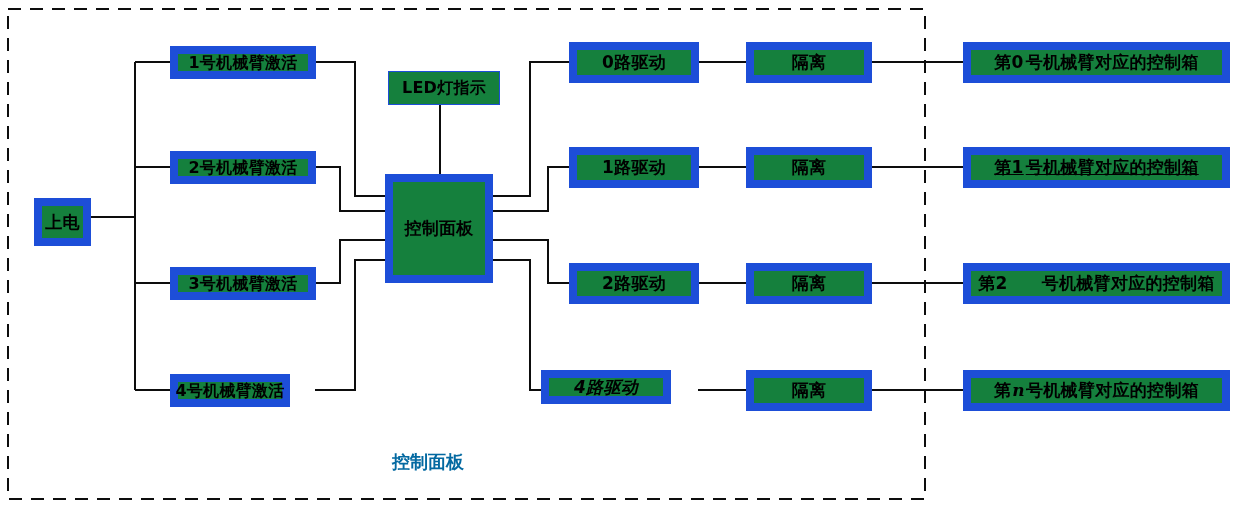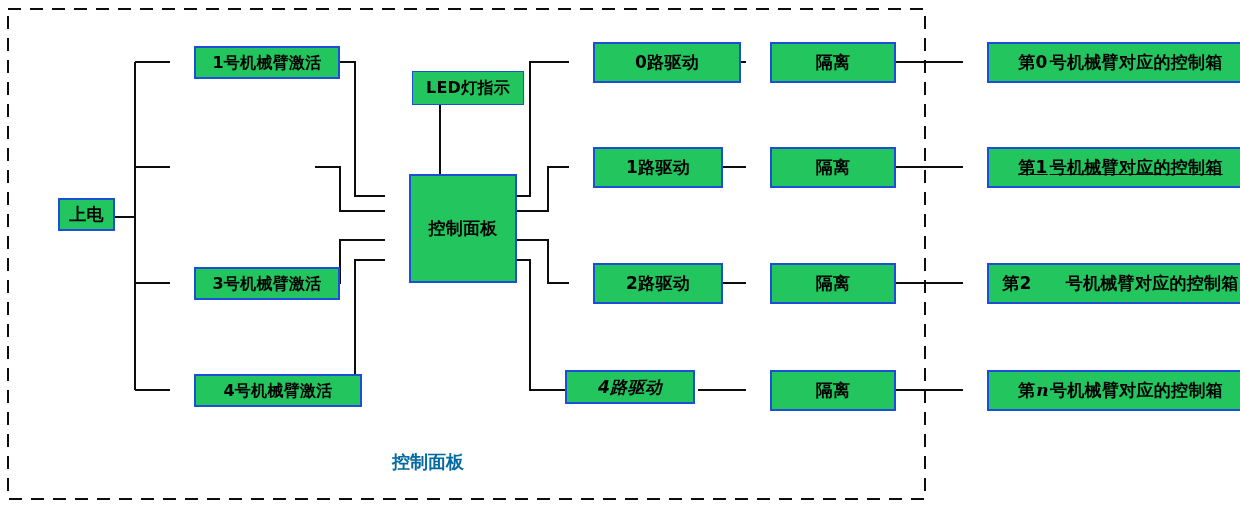--- a/index.html
+++ b/index.html
@@ -34,33 +34,32 @@
   .panel-boundary {
     stroke: #0d0d0d;
     stroke-width: 2.2;
     fill: none;
     stroke-dasharray: 13 9;
     shape-rendering: crispEdges;
   }
   .node-box {
     position: absolute;
     box-sizing: border-box;
-    border: 2px solid #1d4ed8;
-    background: #22c55e;
+    border: 8px solid #1d4ed8;
+    background: #15803d;
     display: flex;
     align-items: center;
     justify-content: center;
     text-align: center;
     color: #000000;
     font-weight: 700;
     letter-spacing: 0.3px;
     line-height: 1;
     white-space: nowrap;
     z-index: 3;
-    margin-left: 24px;
   }
   .node-box.thin {
     border-width: 1.6px;
   }
   .cap-label {
     position: absolute;
     color: #0369a1;
     font-weight: 700;
     white-space: nowrap;
     z-index: 3;
@@ -108,46 +107,49 @@
     <path class="wire" d="M698,167 L746,167"></path>
     <path class="wire" d="M698,283 L746,283"></path>
     <path class="wire" d="M698,390 L746,390"></path>
 
     <path class="wire" d="M872,62 L963,62"></path>
     <path class="wire" d="M872,167 L963,167"></path>
     <path class="wire" d="M872,283 L963,283"></path>
     <path class="wire" d="M872,390 L963,390"></path>
   </svg>
 
-  <div class="node-box" style="left:34px; top:198px; width:57px; height:33px; font-size:17px;">
+  <div class="node-box" style="left:34px; top:198px; width:57px; height:48px; font-size:17px;">
     <span>上电</span>
   </div>
 
   <div class="node-box" style="left:170px; top:46px; width:146px; height:33px; font-size:16px;">
     <span>1号机械臂激活</span>
   </div>
 
+  <div class="node-box" style="left:170px; top:151px; width:146px; height:33px; font-size:16px;">
+    <span>2号机械臂激活</span>
+  </div>
 
   <div class="node-box" style="left:170px; top:267px; width:146px; height:33px; font-size:16px;">
     <span>3号机械臂激活</span>
   </div>
 
-  <div class="node-box" style="left:170px; top:374px; width:168px; height:33px; font-size:16px;">
+  <div class="node-box" style="left:170px; top:374px; width:120px; height:33px; font-size:16px;">
     <span>4号机械臂激活</span>
   </div>
 
   <div class="node-box thin" style="left:388px; top:71px; width:112px; height:34px; font-size:16px;">
     <span>LED灯指示</span>
   </div>
 
   <div class="node-box" style="left:385px; top:174px; width:108px; height:109px; font-size:17px;">
     <span>控制面板</span>
   </div>
 
-  <div class="node-box" style="left:569px; top:42px; width:148px; height:41px; font-size:17px;">
+  <div class="node-box" style="left:569px; top:42px; width:130px; height:41px; font-size:17px;">
     <span>0路驱动</span>
   </div>
 
   <div class="node-box" style="left:569px; top:147px; width:130px; height:41px; font-size:17px;">
     <span>1路驱动</span>
   </div>
 
   <div class="node-box" style="left:569px; top:263px; width:130px; height:41px; font-size:17px;">
     <span>2路驱动</span>
   </div>

